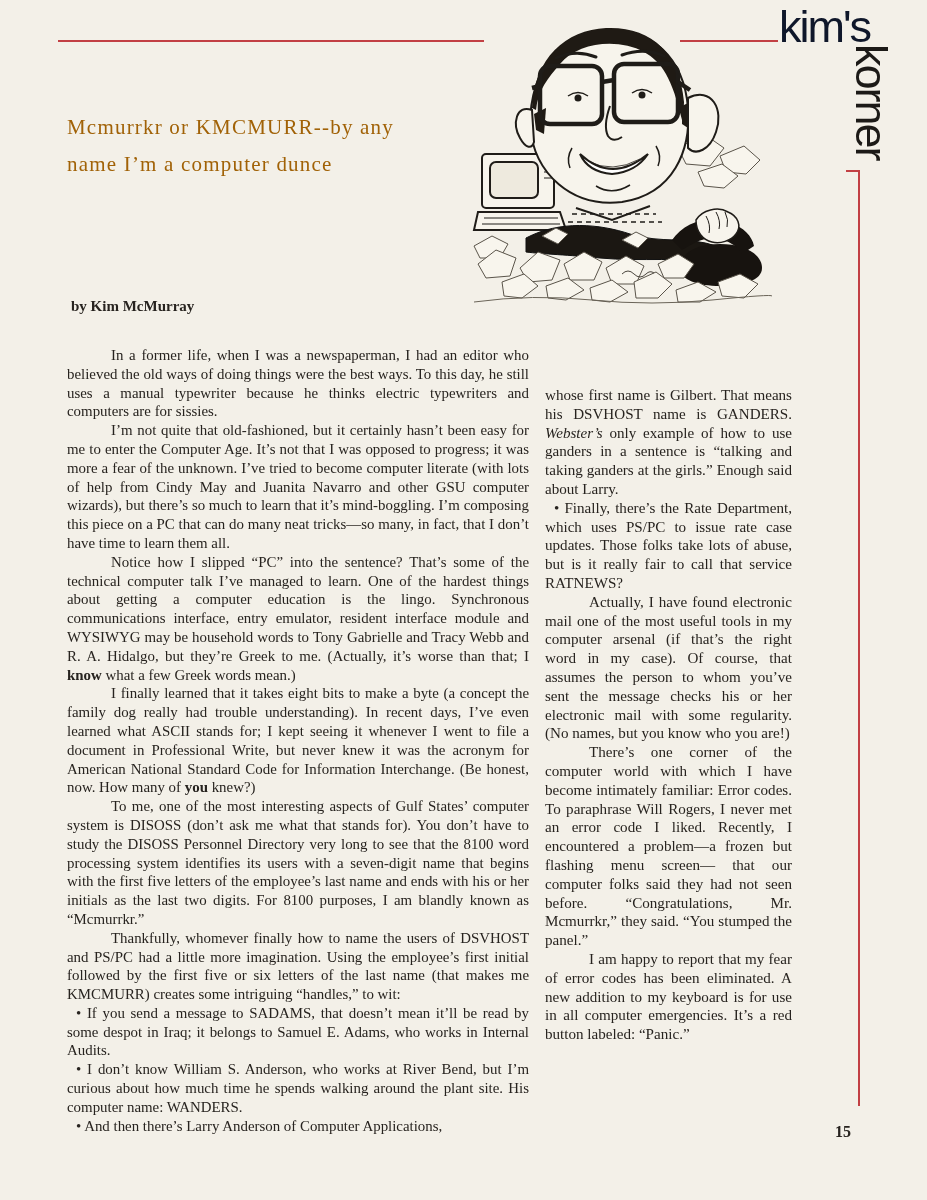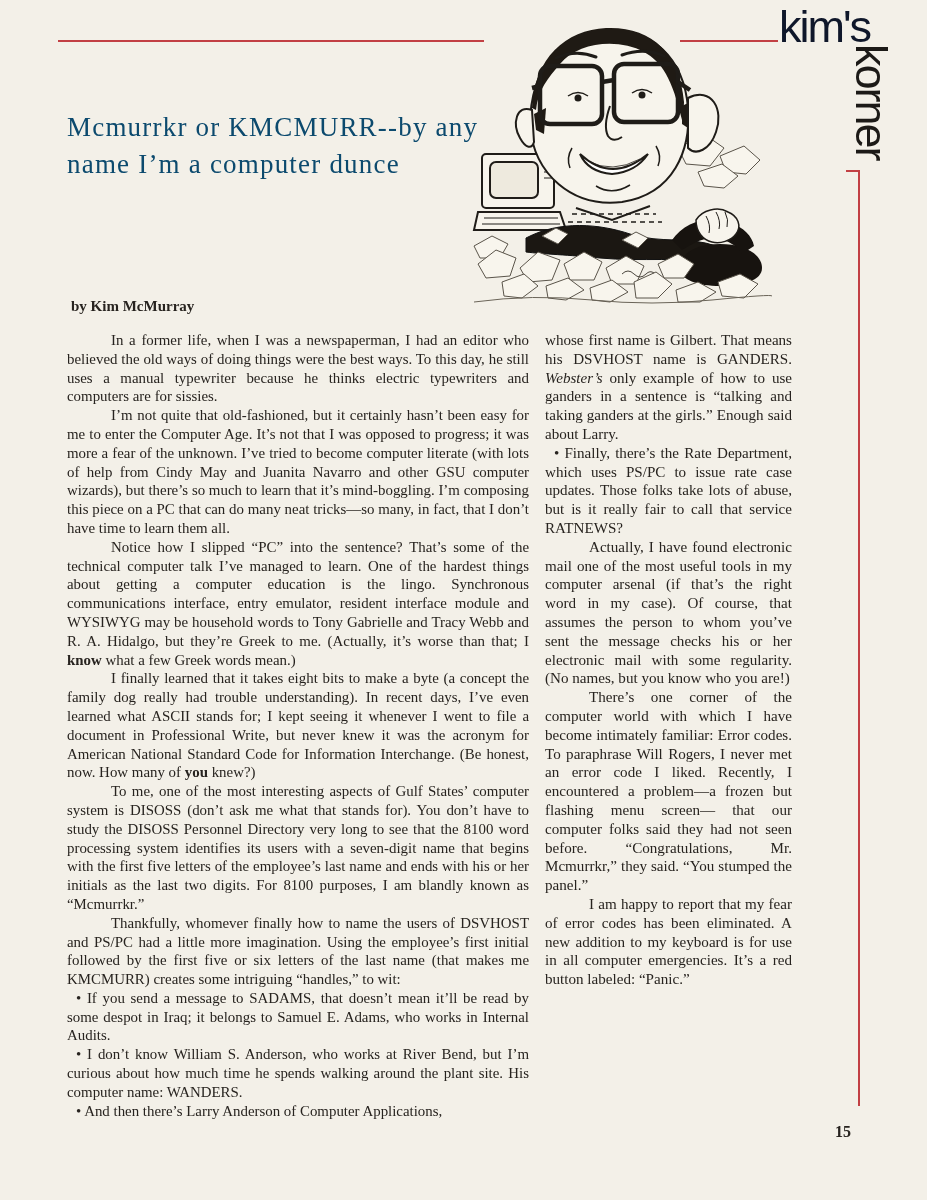--- a/index.html
+++ b/index.html
@@ -19,28 +19,28 @@
     letter-spacing: -2px; color: #0f172a;
   }
   .korner {
     position: absolute; left: 897px; top: 44px;
     transform: rotate(90deg); transform-origin: 0 0;
     font-family: "Liberation Sans", sans-serif; font-size: 45px;
     letter-spacing: -2px; color: #1c1a17; white-space: nowrap;
   }
   .article-title {
     position: absolute; left: 67px; top: 109px; margin: 0;
-    font-size: 27px; line-height: 37px; font-weight: 400;
-    letter-spacing: 1.2px; color: #0c4a6e;
+    font-size: 21px; line-height: 37px; font-weight: 400;
+    letter-spacing: 1.2px; color: #a16207;
   }
   .byline { position: absolute; left: 71px; top: 298px; font-size: 15px; font-weight: bold; }
   .illustration { position: absolute; left: 472px; top: 6px; width: 302px; height: 302px; }
-  .col { position: absolute; top: 331px; text-align: justify; }
+  .col { position: absolute; top: 346px; text-align: justify; }
   .col-left  { left: 67px;  width: 462px; font-size: 14.9px; line-height: 18.8px; }
-  .col-right { left: 545px; width: 247px; font-size: 15.1px; line-height: 18.8px; }
+  .col-right { left: 545px; width: 247px; font-size: 15.1px; line-height: 18.8px; margin-top: 40px; }
   .para { margin: 0; }
   .para.indent { text-indent: 44px; }
   .para.bullet { text-indent: 9px; }
   .para.flush  { text-indent: 0; }
   .bold { font-weight: bold; }
   .italic { font-style: italic; }
   .page-number { position: absolute; left: 835px; top: 1123px; font-size: 16px; font-weight: bold; text-align: right; }
 </style>
 </head>
 <body>

